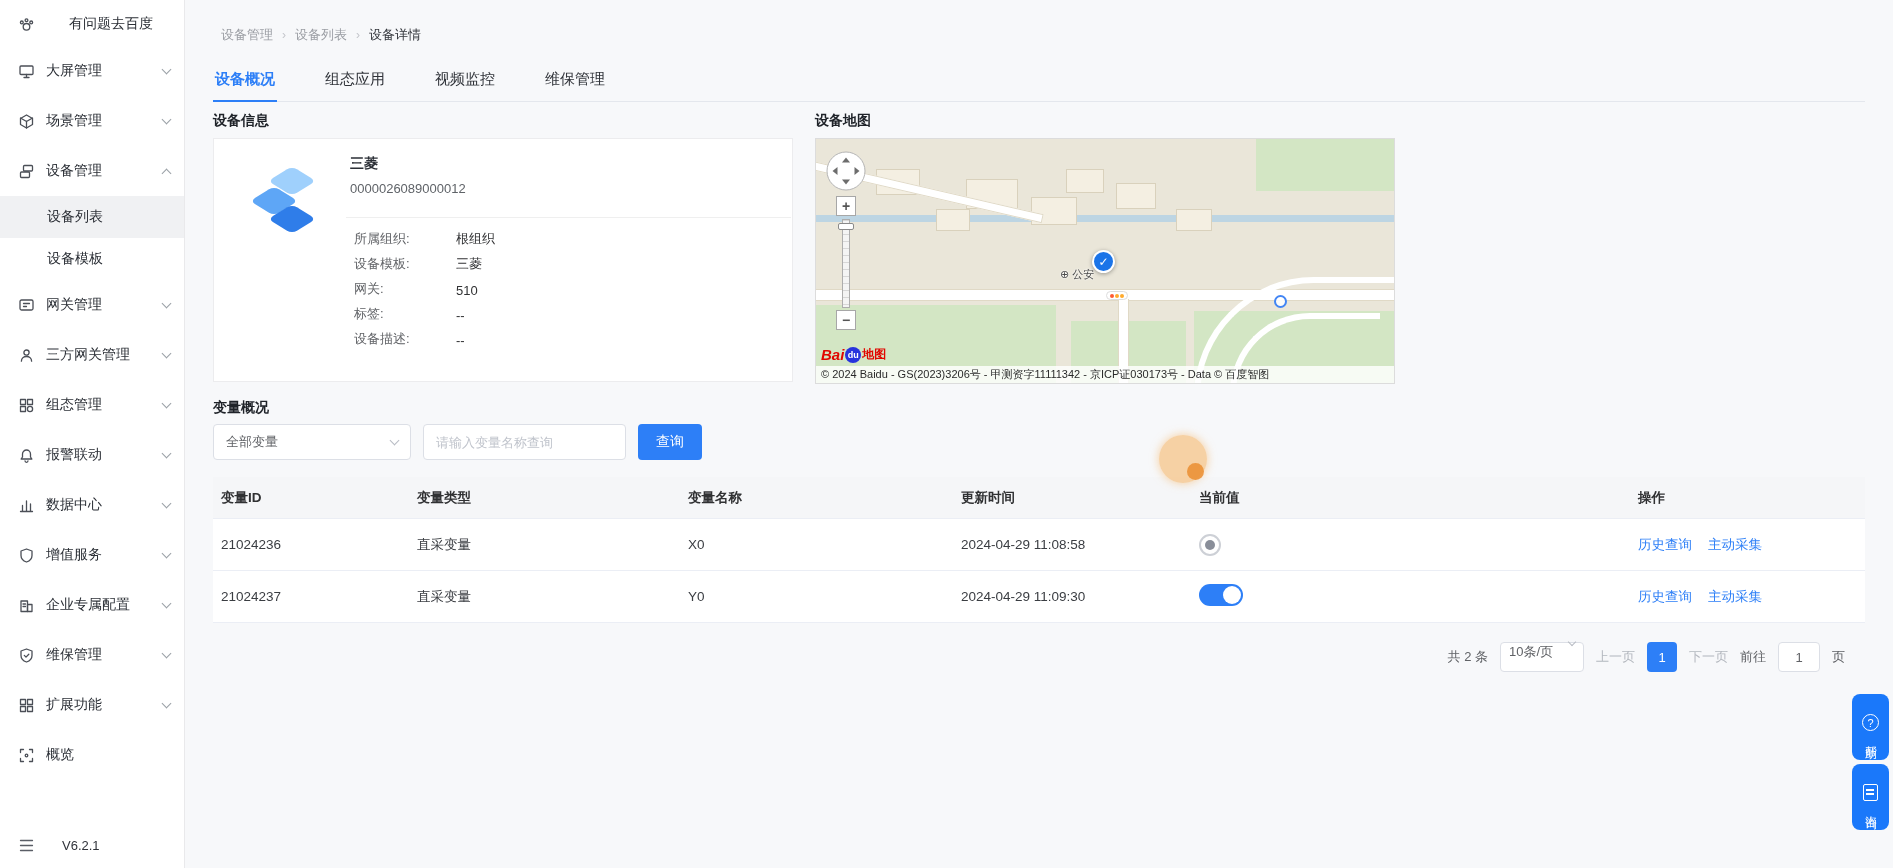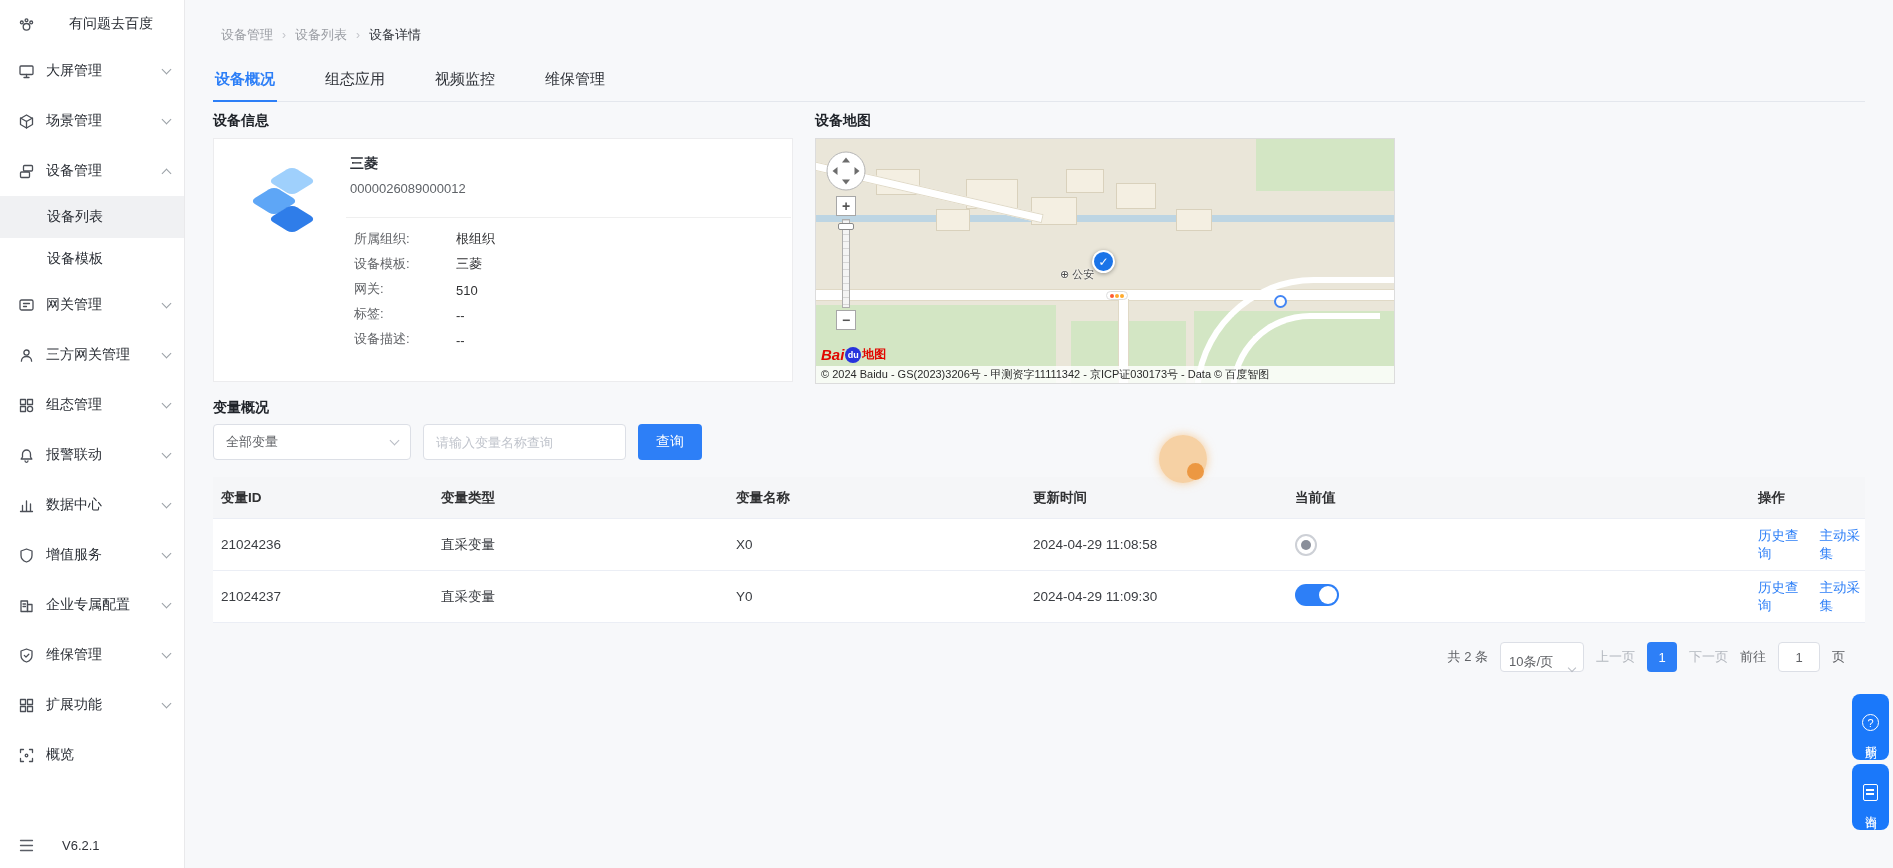--- a/index.html
+++ b/index.html
@@ -77,34 +77,34 @@
   .search-input { position:absolute; left:238px; top:424px; width:203px; height:36px; background:#fff; border:1px solid #dcdfe6; border-radius:4px; padding:0 12px; font-size:13px; color:#333; font-family:inherit; }
   .search-input::placeholder { color:#c0c4cc; }
   .query-btn { position:absolute; left:453px; top:424px; width:64px; height:36px; background:#2d7ff7; color:#fff; border:none; border-radius:4px; font-size:14px; cursor:pointer; font-family:inherit; }
 
   
   .click-ind { position:absolute; left:974px; top:435px; width:48px; height:48px; border-radius:50%; background:rgba(246,177,92,.55); box-shadow:0 0 10px rgba(246,177,92,.6); z-index:9; }
   .click-ind i { position:absolute; left:28px; top:28px; width:17px; height:17px; border-radius:50%; background:rgba(235,145,55,.9); display:block; filter:blur(.5px); }
 
   
   .var-table { position:absolute; left:28px; top:477px; width:1652px; background:#fff; font-size:13.5px; }
-  .t-row { display:grid; grid-template-columns:196px 271px 273px 238px 439px auto; align-items:center; border-bottom:1px solid #ebeef5;gap:24px; }
+  .t-row { display:grid; grid-template-columns:196px 271px 273px 238px 439px auto; align-items:center; border-bottom:1px solid #ebeef5; }
   .t-head { height:42px; background:#f5f6f8; font-weight:700; color:#303133; }
   .t-body-row { height:52px; color:#3a3d42; background:#fff; }
   .t-cell { padding-left:8px; }
   .t-actions { display:flex; gap:16px; }
   .t-actions span { color:#2d7ff7; cursor:pointer; }
   .switch-off { width:22px; height:22px; border:2px solid #cdd0d6; border-radius:50%; background:#fff; display:flex; align-items:center; justify-content:center; cursor:pointer; }
   .switch-off i { width:10px; height:10px; border-radius:50%; background:#898e99; display:block; }
   .switch-on { width:44px; height:22px; border-radius:11px; background:#2d7ff7; position:relative; display:inline-block; cursor:pointer; }
   .switch-on i { position:absolute; right:2px; top:2px; width:18px; height:18px; border-radius:50%; background:#fff; display:block; }
 
   
   .pagination { position:absolute; top:641px; right:48px; height:32px; display:flex; align-items:center; gap:12px; font-size:13px; color:#606266; }
-  .pg-size { width:84px; height:30px; border:1px solid #dcdfe6; border-radius:4px; display:flex; align-items:flex-end; padding:0 8px; color:#606266; cursor:pointer; background:#fff; }
+  .pg-size { width:84px; height:30px; border:1px solid #dcdfe6; border-radius:4px; display:flex; align-items:flex-start; padding:0 8px; color:#606266; cursor:pointer; background:#fff; }
   .pg-size .chev { margin-left:auto; border-color:#b8bcc4; width:6px; height:6px; }
   .pg-nav { color:#b4b8bf; cursor:pointer; }
   .pg-cur { width:30px; height:30px; background:#2d7ff7; color:#fff; border-radius:4px; display:flex; align-items:center; justify-content:center; cursor:pointer; }
   .pg-goto-input { width:42px; height:30px; border:1px solid #dcdfe6; border-radius:4px; text-align:center; font-size:13px; color:#606266; font-family:inherit; background:#fff; }
 
   
   .float-btn { position:absolute; right:4px; width:37px; height:66px; background:#1a78fa; border-radius:8px; color:#fff; display:flex; flex-direction:column; align-items:center; justify-content:center; gap:5px; cursor:pointer; z-index:30; }
   .fb-help-glyph { width:17px; height:17px; border:1.5px solid #fff; border-radius:50%; font-size:11px; line-height:16px; text-align:center; }
   .fb-doc { width:15px; height:17px; border:1.5px solid #fff; border-radius:2px; position:relative; }
   .fb-doc::before { content:""; position:absolute; left:2px; top:4px; width:8px; height:1.5px; background:#fff; box-shadow:0 4px 0 #fff; }

